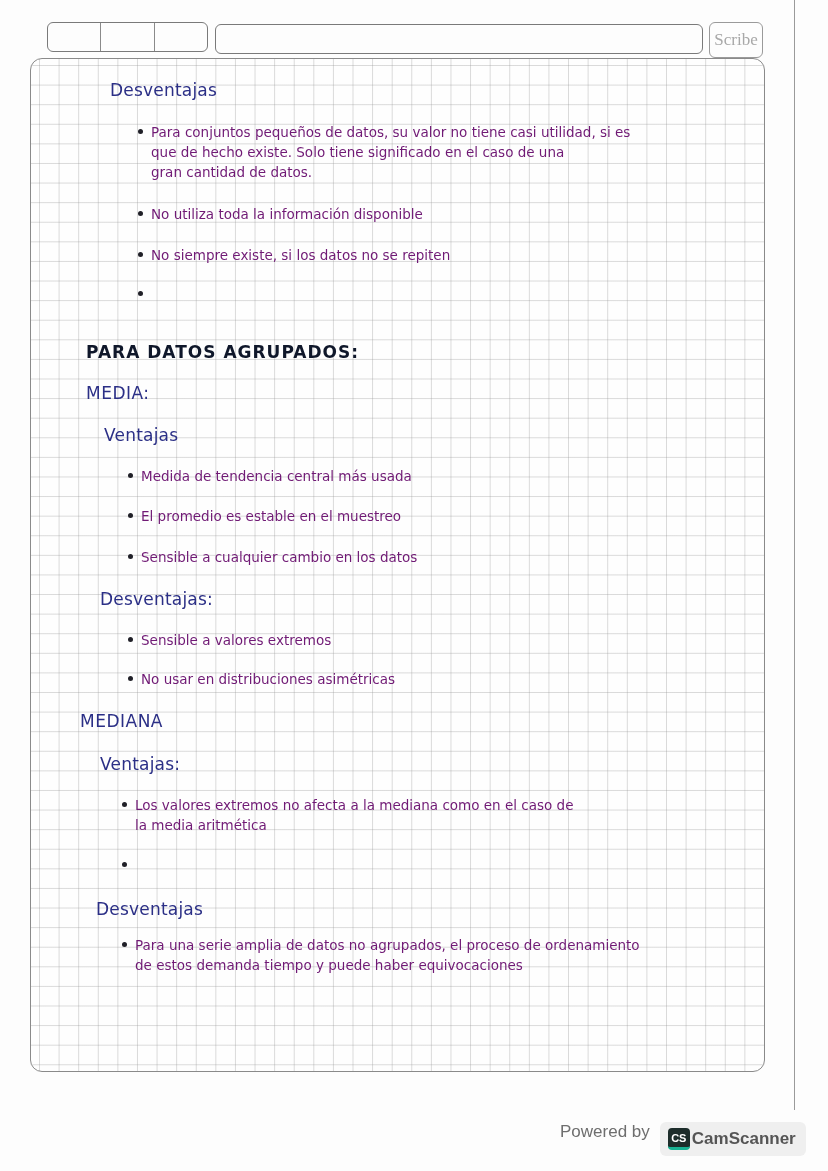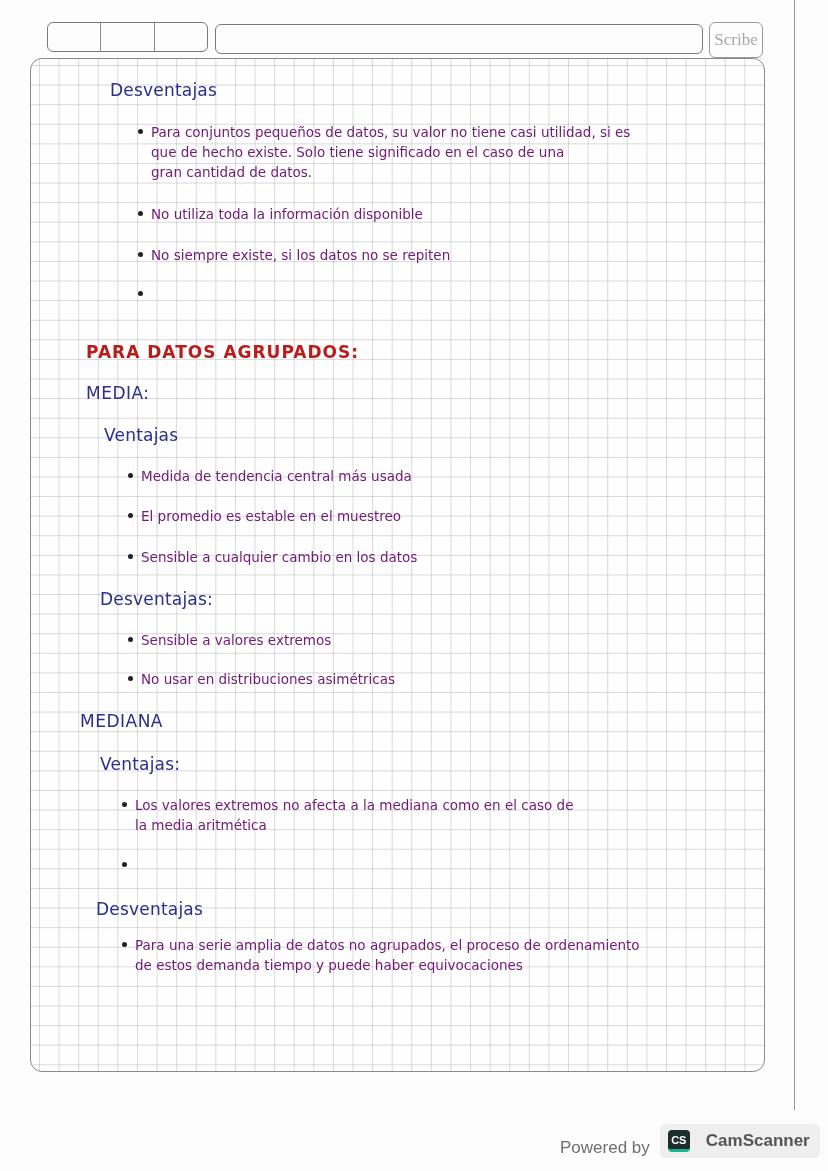--- a/index.html
+++ b/index.html
@@ -67,21 +67,21 @@
       border: 1.5px solid #8a8a8a;
       border-radius: 12px;
       background-color: #fefefe;
       background-image:
         linear-gradient(to right, rgba(150,150,150,0.35) 1px, transparent 1px),
         linear-gradient(to bottom, rgba(150,150,150,0.35) 1px, transparent 1px);
       background-size: 19.6px 19.6px;
       background-position: 8px 6px;
     }
     .ink-blue { color: #2b2f86; }
-    .ink-dark { color: #b91c1c; }
+    .ink-dark { color: #0f172a; }
     .hw {
       position: absolute;
       font-family: "DejaVu Sans", sans-serif;
       white-space: nowrap;
       letter-spacing: 0.2px;
     }
     .label {
       font-size: 17px;
       font-weight: normal;
     }
@@ -114,21 +114,21 @@
     }
     .bullet .cont {
       display: block;
     }
     
     .footer {
       position: absolute;
       left: 560px; top: 1122px;
       height: 36px;
       display: flex;
-      align-items: flex-end;
+      align-items: flex-start;
       font-family: "Liberation Sans", sans-serif;
     }
     .footer .powered {
       color: #6e6e6e;
       font-size: 17px;
       margin-right: 10px;
     }
     .footer .badge {
       background: #efefef;
       border-radius: 6px;
@@ -141,21 +141,21 @@
       width: 22px; height: 22px;
       background: #1d2d2b;
       border-radius: 4px;
       color: #ffffff;
       font-size: 11px;
       font-weight: bold;
       line-height: 20px;
       text-align: center;
       border-bottom: 3px solid #19b394;
       box-sizing: border-box;
-      margin-right: 16px;
+      margin-right: 2px;
     }
     .footer .brand {
       color: #555555;
       font-size: 17px;
       font-weight: bold;
     }
   </style>
 </head>
 <body>
 

